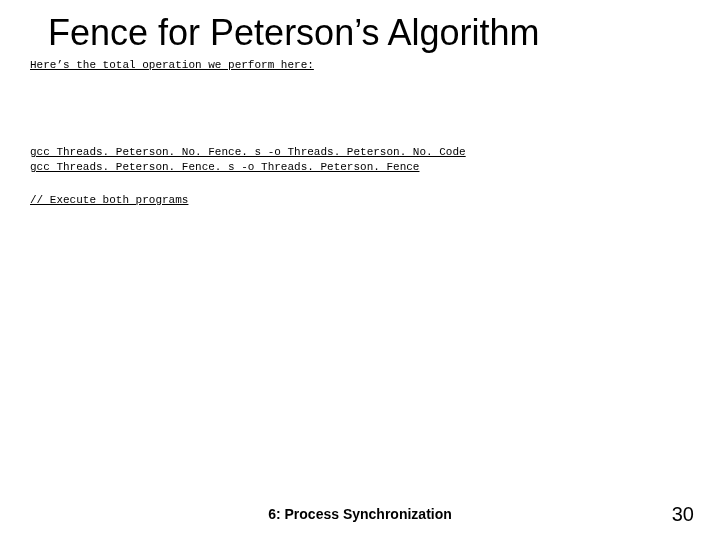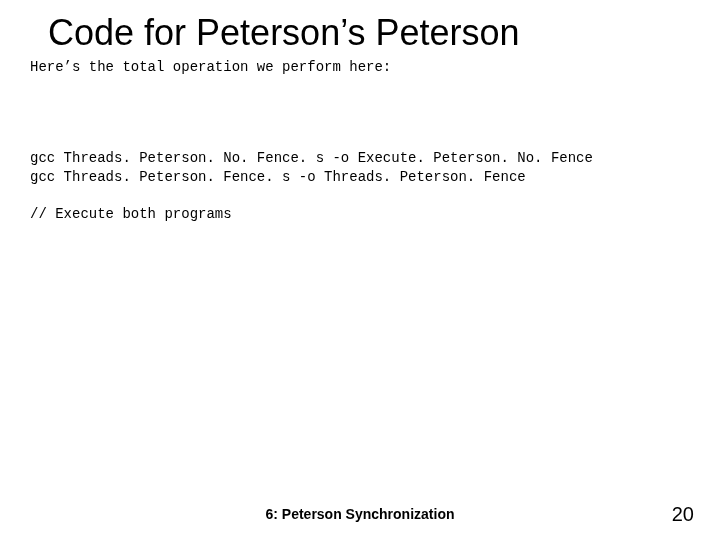--- a/index.html
+++ b/index.html
@@ -1,38 +1,38 @@
 <!DOCTYPE html>
 <html><head>
 <meta charset="utf-8">
 <style>
   * { margin: 0; padding: 0; box-sizing: border-box; }
   html, body { width: 720px; height: 540px; background: #fff; font-family: Arial, Helvetica, sans-serif; color: #000; }
   .slide { position: relative; width: 720px; height: 540px; padding: 0; }
   .title { font-size: 36px; font-weight: 400; padding: 12px 0 4px 48px; letter-spacing: 0px; }
-  .body { padding: 0 30px 0 30px; font-family: "Courier New", Courier, monospace; font-size: 14px; line-height: 1.35; }
+  .body { padding: 0 30px 0 30px; font-family: "Courier New", Courier, monospace; font-size: 11px; line-height: 1.35; text-decoration: underline; }
   .body p { margin: 0; white-space: pre; }
   .gap { height: 18px; }
   .footer { position: absolute; bottom: 18px; left: 0; width: 720px; text-align: center; font-family: Arial, Helvetica, sans-serif; font-size: 14px; font-weight: bold; }
   .pagenum { position: absolute; bottom: 14px; right: 26px; font-family: Arial, Helvetica, sans-serif; font-size: 20px; }
 </style>
 </head>
 <body>
 
 <div class="slide">
 
-  <div class="title">Code for Peterson’s Peterson</div>
+  <div class="title">Fence for Peterson’s Algorithm</div>
 
   <div class="body">
     <p>Here’s the total operation we perform here:</p>
     <div class="gap"></div>
     <div class="gap"></div>
     <div class="gap"></div>
     <div class="gap"></div>
-    <p>gcc Threads. Peterson. No. Fence. s -o Execute. Peterson. No. Fence</p>
+    <p>gcc Threads. Peterson. No. Fence. s -o Threads. Peterson. No. Code</p>
     <p>gcc Threads. Peterson. Fence. s -o Threads. Peterson. Fence</p>
     <div class="gap"></div>
     <p>// Execute both programs</p>
   </div>
 
-  <div class="footer">6: Peterson Synchronization</div>
-  <div class="pagenum">20</div>
+  <div class="footer">6: Process Synchronization</div>
+  <div class="pagenum">30</div>
 </div>
 
 </body></html>

